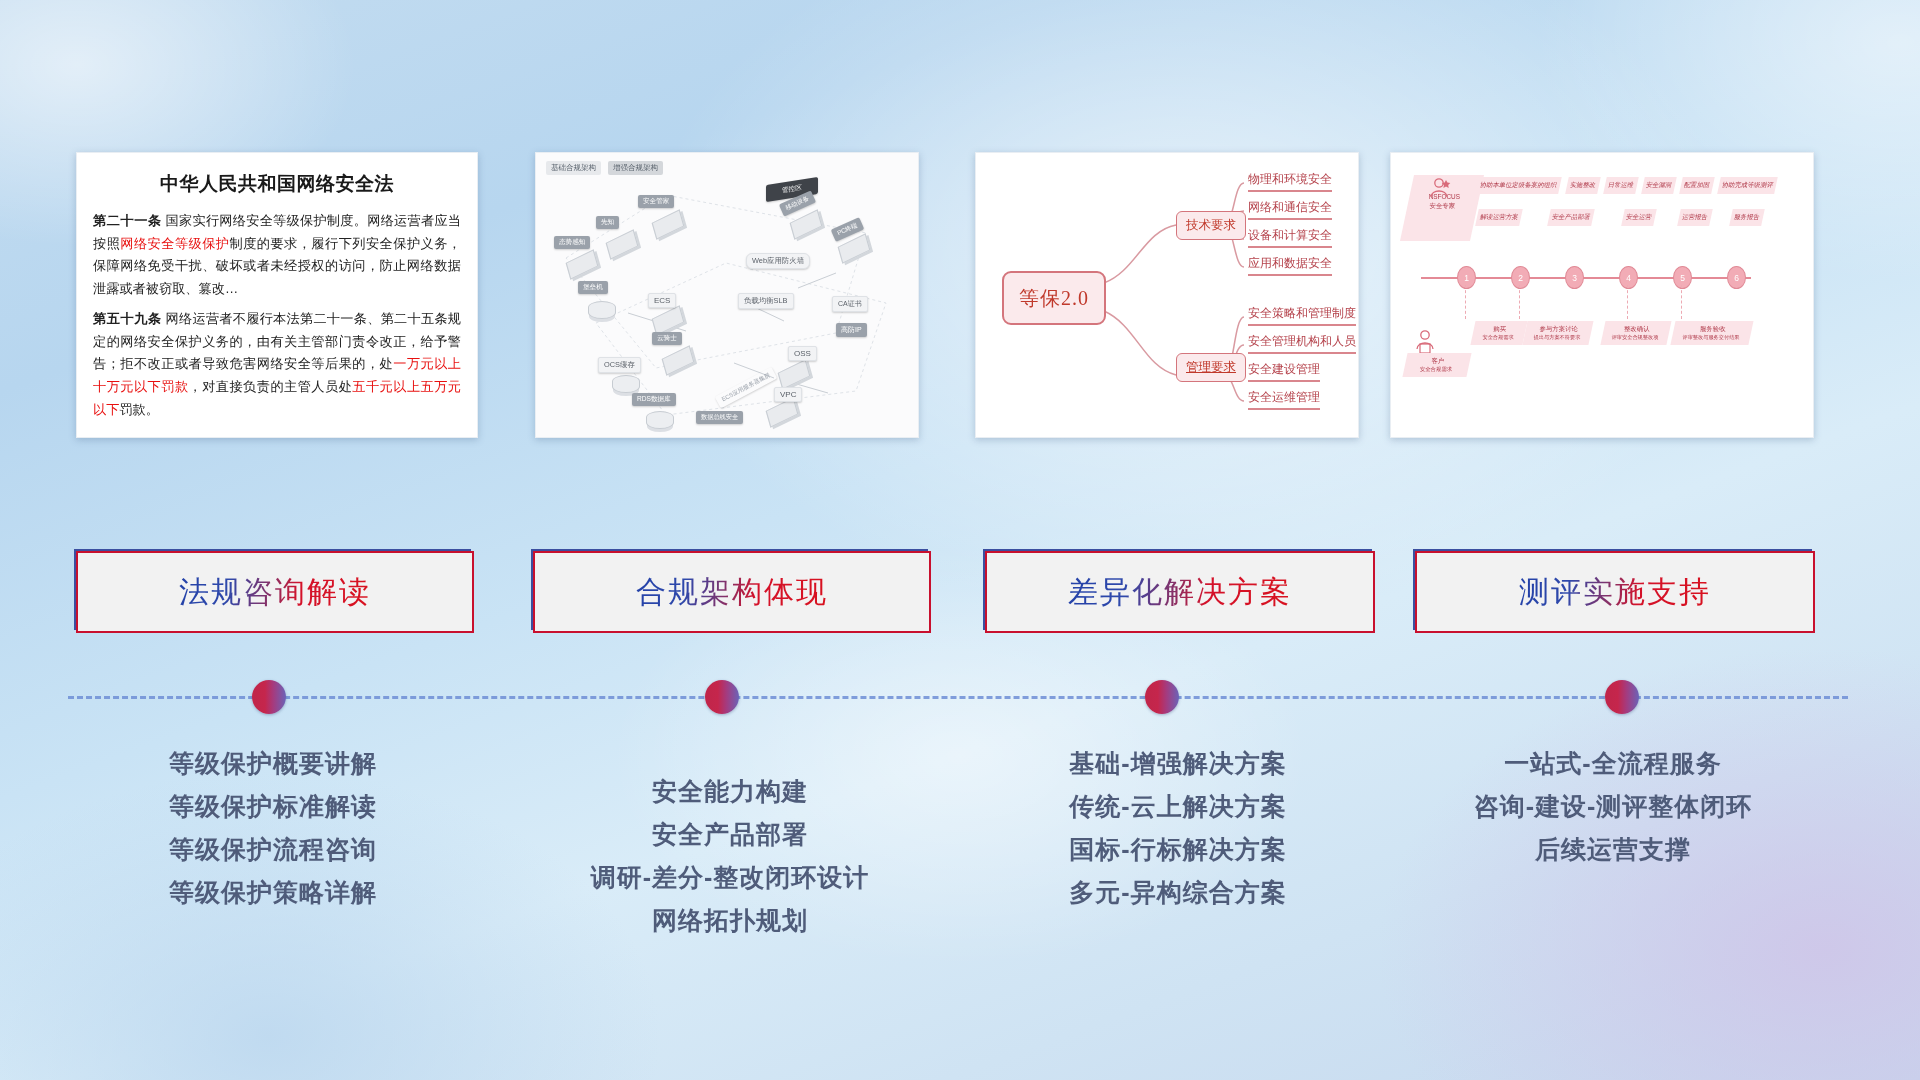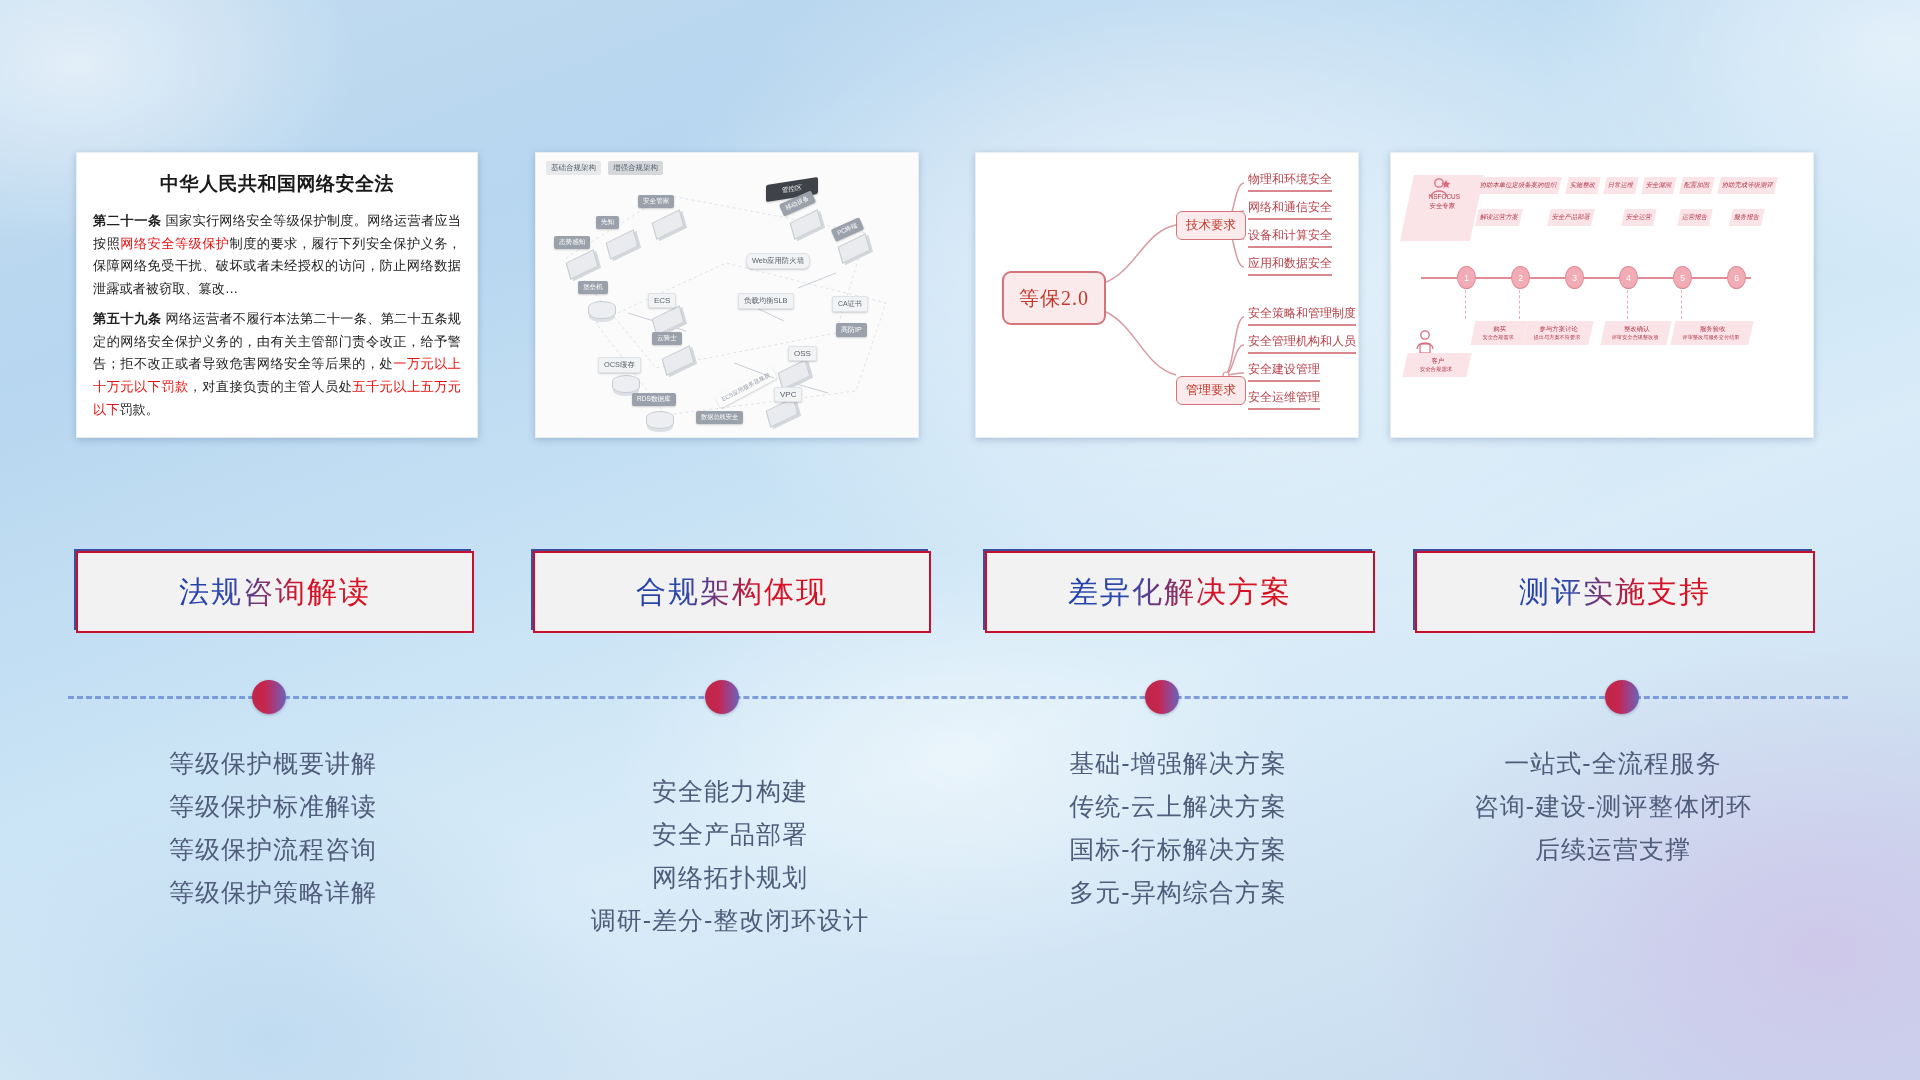--- a/index.html
+++ b/index.html
@@ -131,21 +131,21 @@
     border-top:3px dashed #6f8fd6;opacity:.85;
   }
   .dot{
     position:absolute;top:680px;width:34px;height:34px;border-radius:50%;
     background:linear-gradient(90deg,#c0254a 0%,#c5264c 38%,#a63a7d 62%,#6b63b8 100%);
     box-shadow:0 1px 3px rgba(40,60,110,.35);
   }
   .d1{left:252px;} .d2{left:705px;} .d3{left:1145px;} .d4{left:1605px;}
 
   
-  .lists{position:absolute;left:0;top:742px;width:1920px;height:240px;}
+  .lists{position:absolute;left:0;top:742px;width:1920px;height:240px;font-weight:bold;}
   .col{position:absolute;text-align:center;color:#4e5b78;}
   .col .li{font-size:25px;line-height:1.72;color:#4f5c7a;letter-spacing:1px;white-space:nowrap;}
   .c1{left:76px;width:394px;}
   .c2{left:533px;width:394px;margin-top:28px;}
   .c3{left:985px;width:386px;}
   .c4{left:1415px;width:396px;}
 </style>
 </head>
 <body>
 
@@ -257,21 +257,21 @@
             <path d="M248 222 C 258 222, 258 220, 268 220"></path>
             <path d="M248 222 C 258 222, 258 248, 268 248"></path>
           </g>
           <circle cx="250" cy="72" r="3" fill="#fff" stroke="#d99aa1" stroke-width="1.2"></circle>
           <circle cx="250" cy="222" r="3" fill="#fff" stroke="#d99aa1" stroke-width="1.2"></circle>
         </svg>
 
         <div class="mm-root">等保2.0</div>
 
         <div class="mm-br" style="left:200px;top:58px;">技术要求</div>
-        <div class="mm-br" style="left:200px;top:223px;">管理要求</div>
+        <div class="mm-br" style="left:200px;top:200px;text-decoration:underline;">管理要求</div>
 
         <div class="mm-leaf" style="left:272px;top:18px;">物理和环境安全</div>
         <div class="mm-leaf" style="left:272px;top:46px;">网络和通信安全</div>
         <div class="mm-leaf" style="left:272px;top:74px;">设备和计算安全</div>
         <div class="mm-leaf" style="left:272px;top:102px;">应用和数据安全</div>
 
         <div class="mm-leaf" style="left:272px;top:152px;">安全策略和管理制度</div>
         <div class="mm-leaf" style="left:272px;top:180px;">安全管理机构和人员</div>
         <div class="mm-leaf" style="left:272px;top:208px;">安全建设管理</div>
         <div class="mm-leaf" style="left:272px;top:236px;">安全运维管理</div>
@@ -373,22 +373,22 @@
   <div class="lists">
     <div class="col c1">
       <div class="li">等级保护概要讲解</div>
       <div class="li">等级保护标准解读</div>
       <div class="li">等级保护流程咨询</div>
       <div class="li">等级保护策略详解</div>
     </div>
     <div class="col c2">
       <div class="li">安全能力构建</div>
       <div class="li">安全产品部署</div>
+      <div class="li">调研-差分-整改闭环设计</div>
       <div class="li">网络拓扑规划</div>
-      <div class="li">调研-差分-整改闭环设计</div>
     </div>
     <div class="col c3">
       <div class="li">基础-增强解决方案</div>
       <div class="li">传统-云上解决方案</div>
       <div class="li">国标-行标解决方案</div>
       <div class="li">多元-异构综合方案</div>
     </div>
     <div class="col c4">
       <div class="li">一站式-全流程服务</div>
       <div class="li">咨询-建设-测评整体闭环</div>

